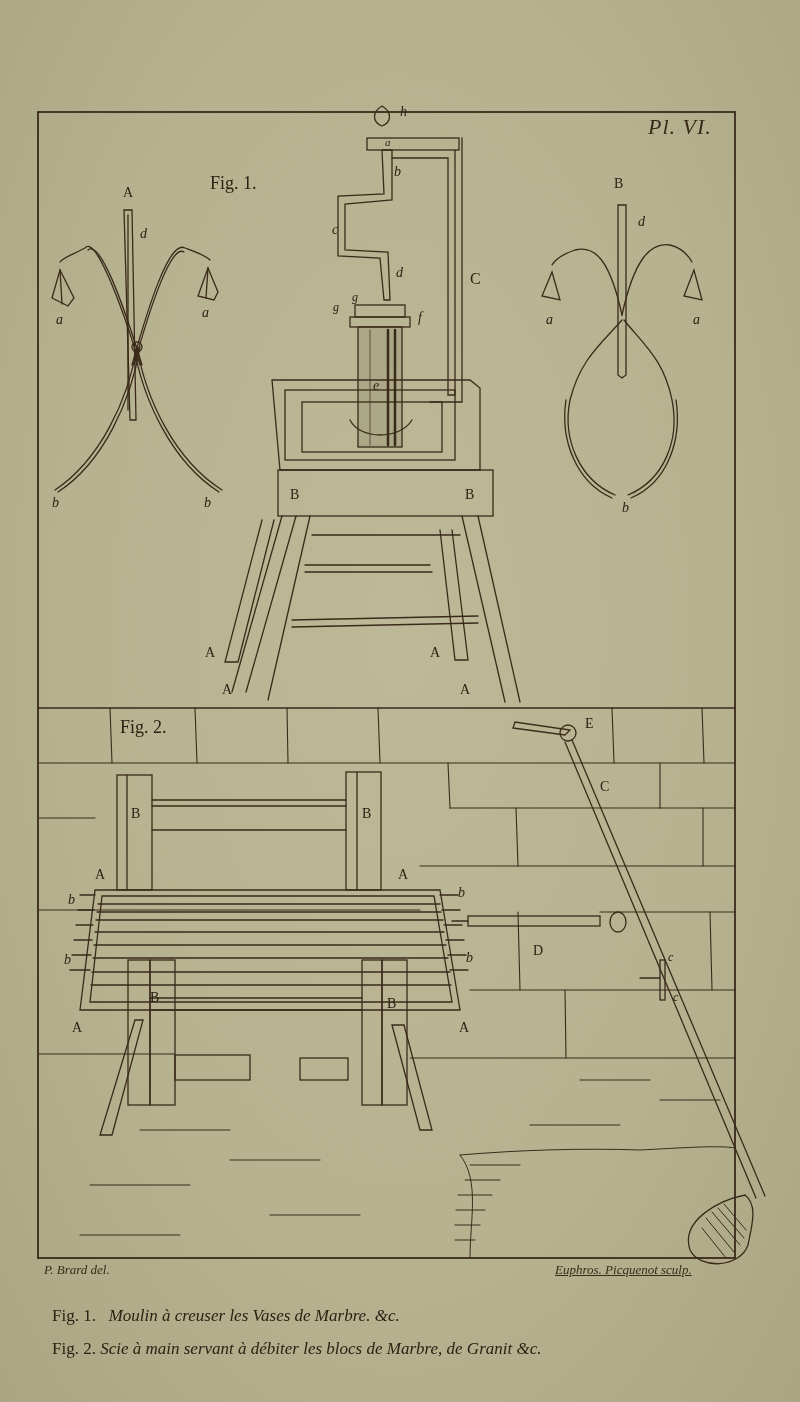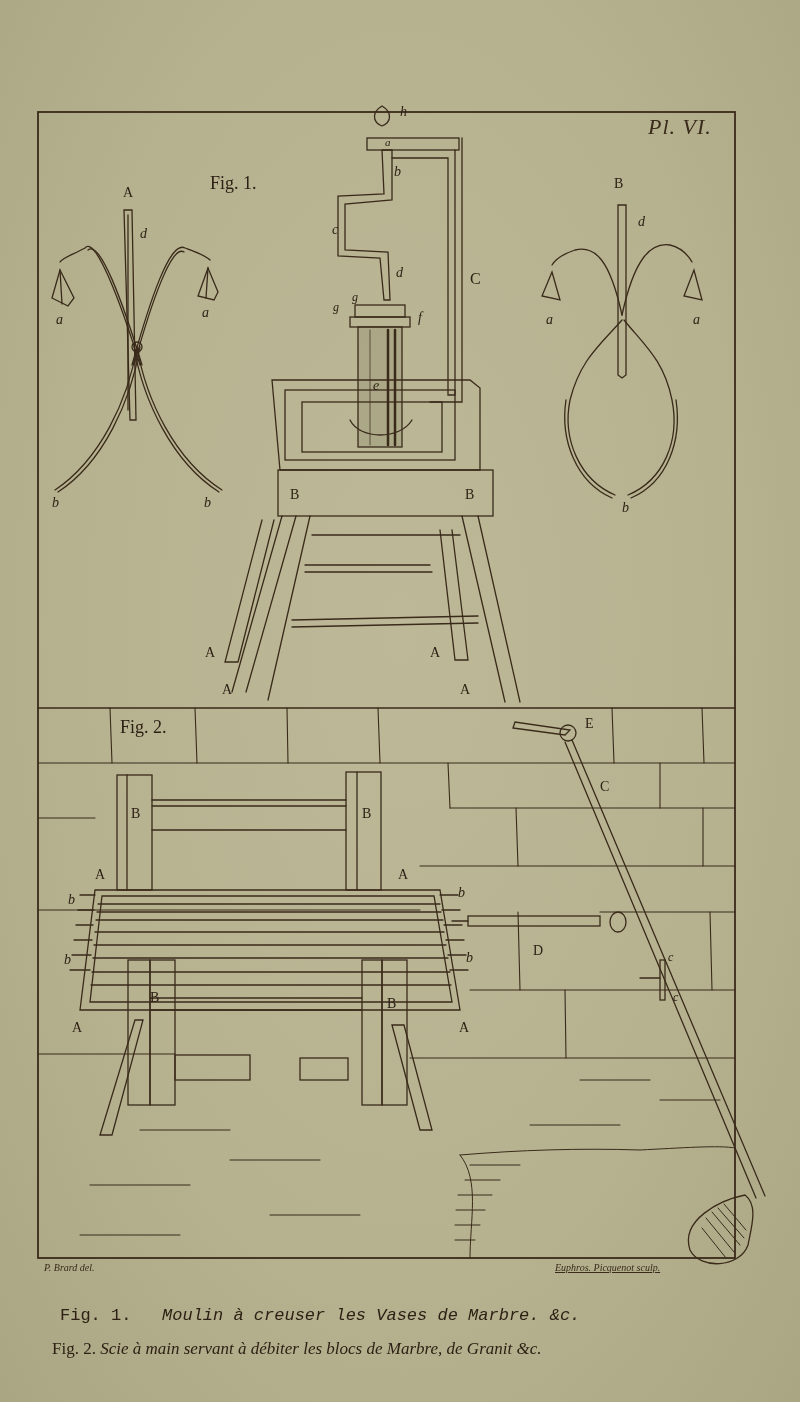--- a/index.html
+++ b/index.html
@@ -2,21 +2,21 @@
 <html><head>
 <meta charset="utf-8">
 <style>
   html,body{margin:0;padding:0;}
   body{width:800px;height:1402px;background:#b9b592;position:relative;overflow:hidden;font-family:"Liberation Serif",serif;color:#3a2a1a;}
   .paper{position:absolute;left:0;top:0;width:800px;height:1402px;background:radial-gradient(ellipse at 50% 45%,#bdb998 0%,#b6b290 60%,#aaa683 100%);}
   .plate-no{position:absolute;left:648px;top:74px;font-style:italic;font-size:22px;letter-spacing:1px;color:#3a2a1a;margin-top:40px;}
   svg.plate{position:absolute;left:0;top:0;}
   .lbl{position:absolute;font-size:14px;color:#2e2014;}
   .lbl.it{font-style:italic;}
-  .credit{position:absolute;top:1262px;font-style:italic;font-size:10px;color:#3a2a1a;}
+  .credit{position:absolute;top:1262px;font-style:italic;font-size:13px;color:#3a2a1a;}
   .caption{position:absolute;font-size:17px;color:#2e2014;white-space:nowrap;}
   .caption .fig{font-style:normal;}
   .caption .txt{font-style:italic;}
 </style>
 </head>
 <body>
 
 <div class="paper"></div>
 
 <div class="plate-no">Pl. VI.</div>
@@ -255,21 +255,21 @@
 <div class="lbl" style="left:459px;top:1020px;">A</div>
 <div class="lbl" style="left:585px;top:716px;">E</div>
 <div class="lbl" style="left:600px;top:779px;">C</div>
 <div class="lbl" style="left:533px;top:943px;">D</div>
 <div class="lbl it" style="left:668px;top:950px;font-size:12px;">c</div>
 <div class="lbl it" style="left:673px;top:990px;font-size:12px;">c</div>
 
 <div class="credit" style="left:44px;">P. Brard del.</div>
 <div class="credit" style="left:555px;text-decoration:underline;">Euphros. Picquenot sculp.</div>
 
-<div class="caption" style="left:60px;top:1306px;font-family:Liberation Mono, monospace;">
+<div class="caption" style="left:52px;top:1306px;">
   <span class="fig">Fig. 1.</span>
   &nbsp;
   <span class="txt">Moulin à creuser les Vases de Marbre. &amp;c.</span>
 </div>
 <div class="caption" style="left:52px;top:1339px;">
   <span class="fig">Fig. 2.</span>
   <span class="txt">Scie à main servant à débiter les blocs de Marbre, de Granit &amp;c.</span>
 </div>
 
 </body></html>

